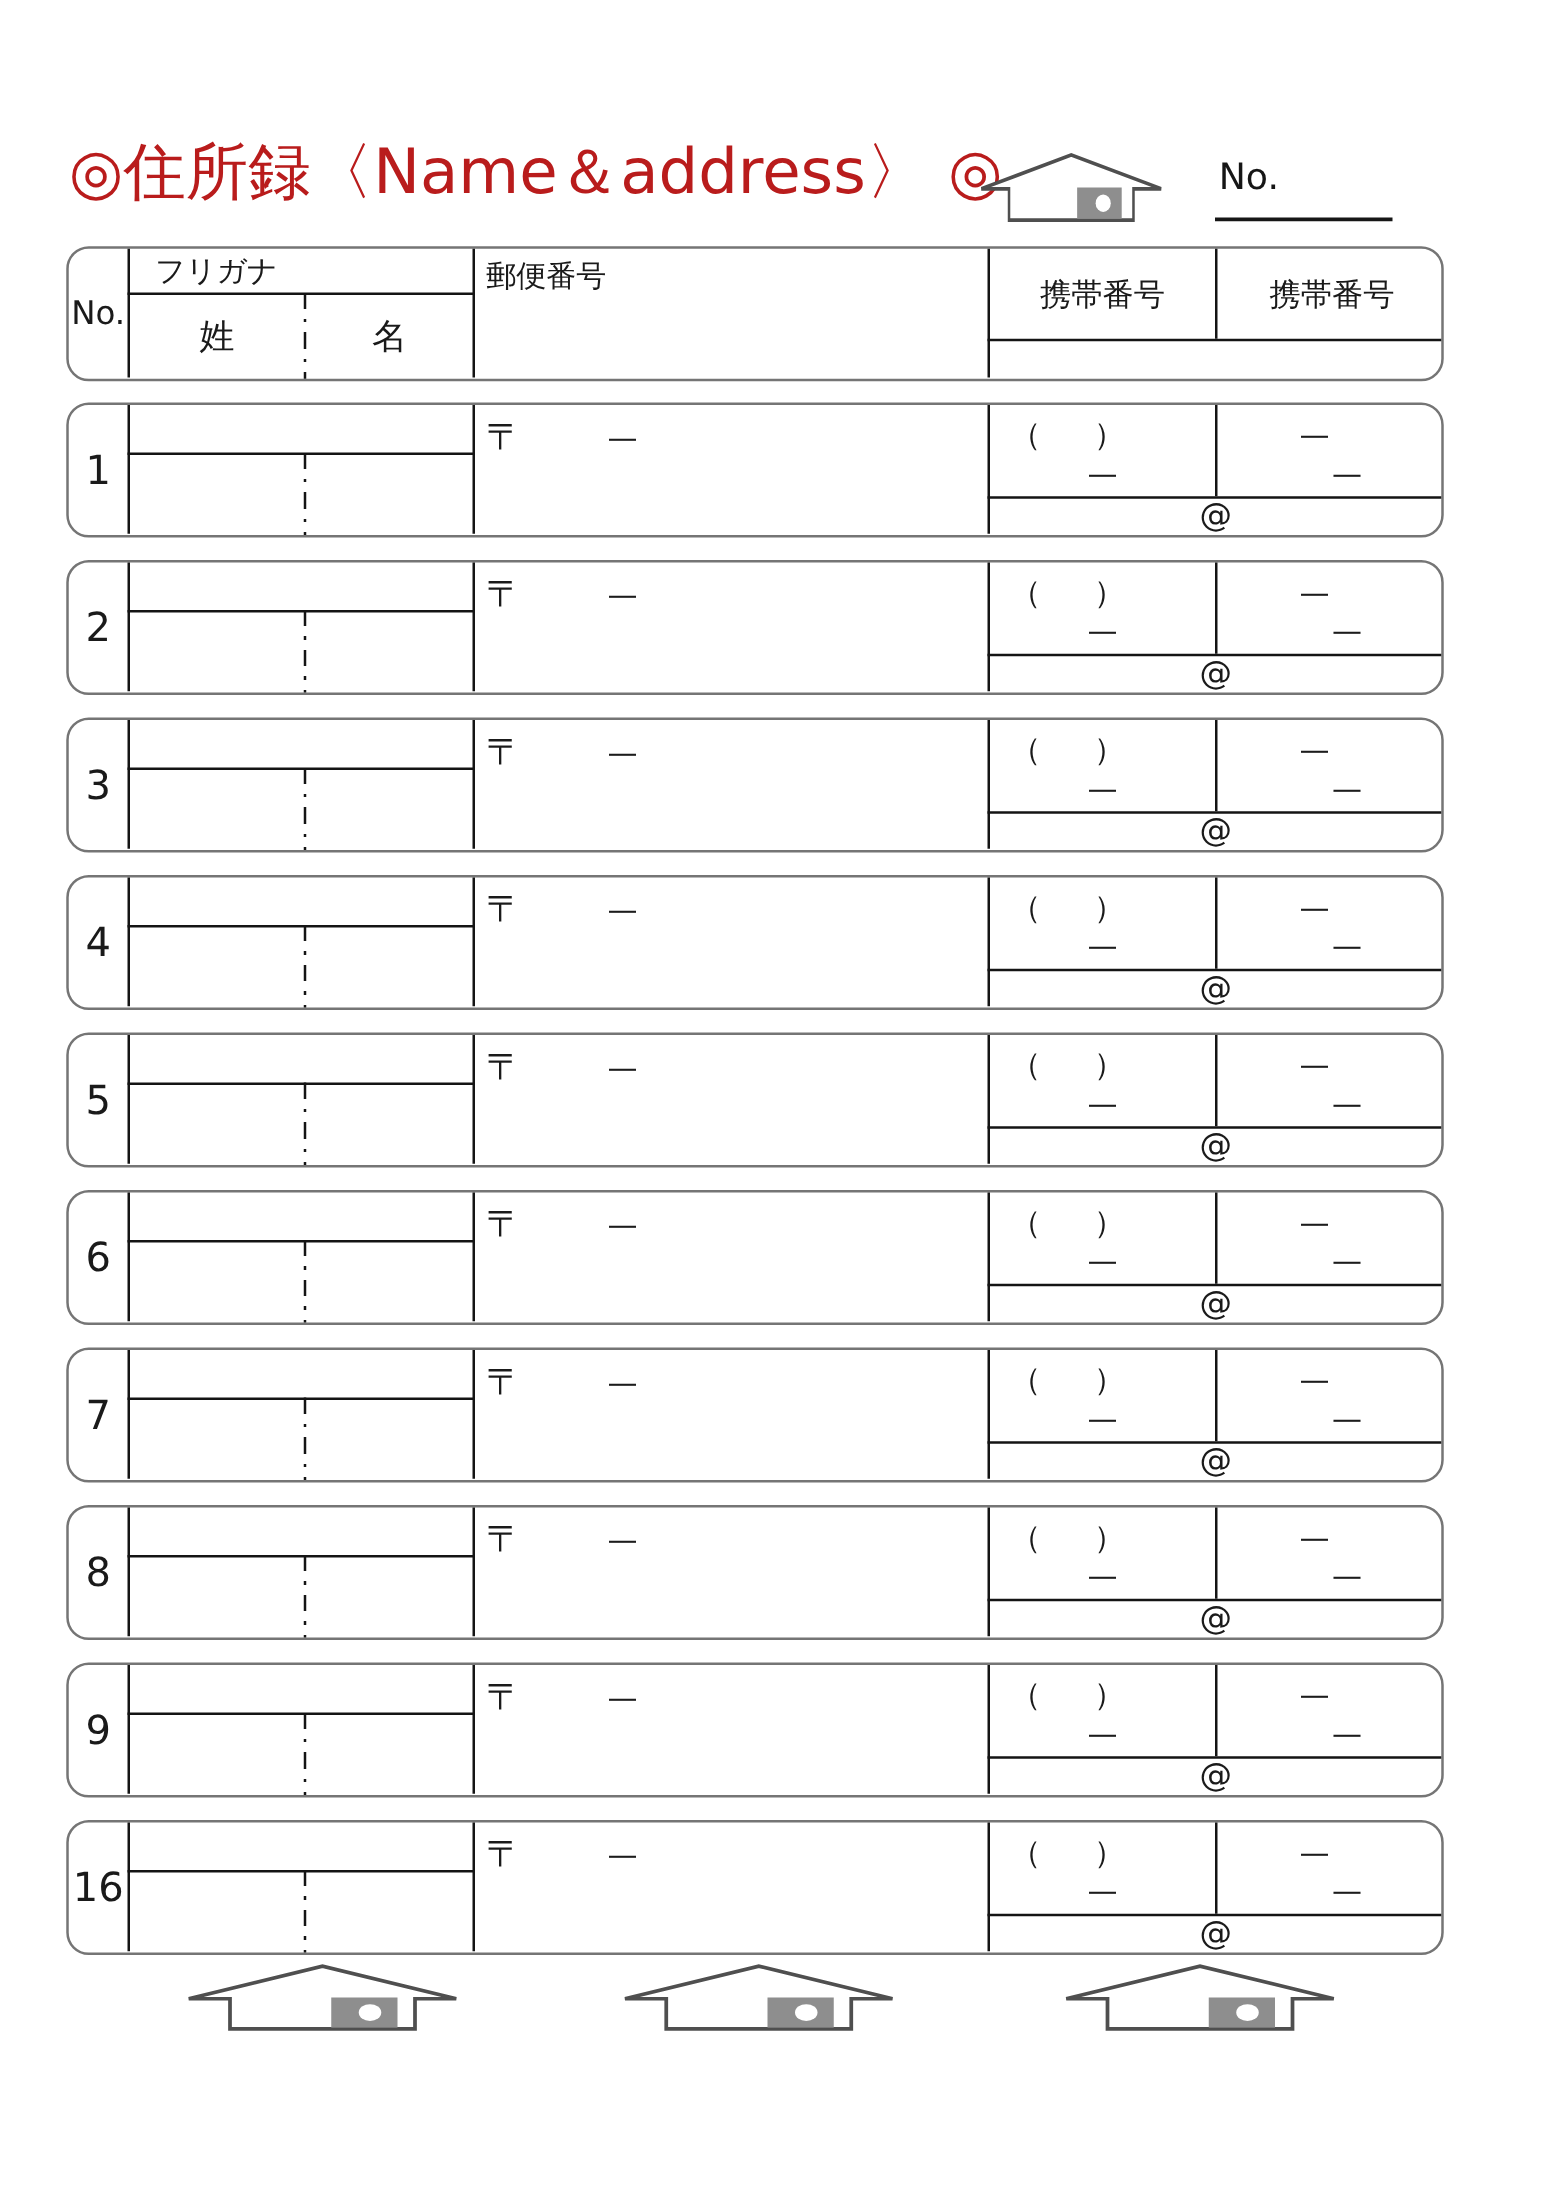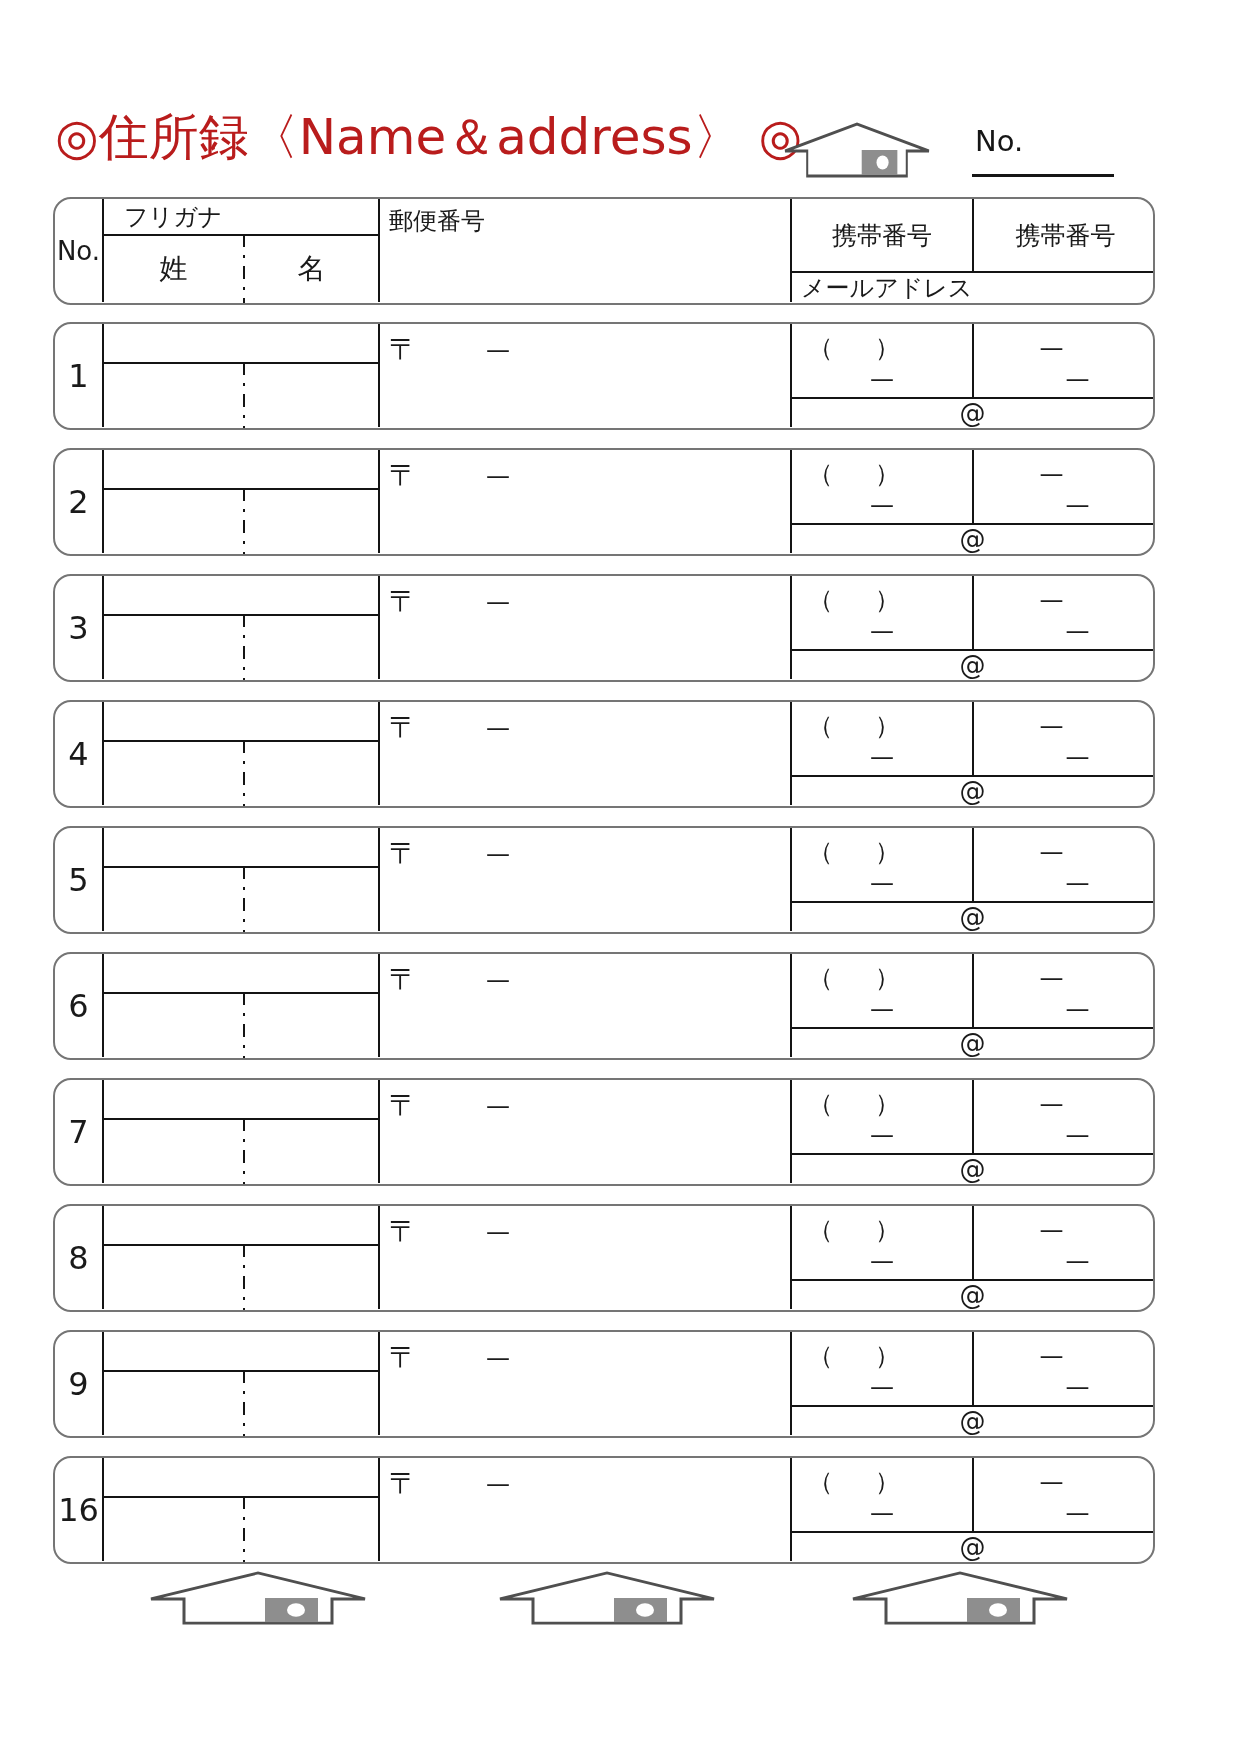--- a/index.html
+++ b/index.html
@@ -97,21 +97,20 @@
 
     <div class="cell c-center h-no">No.</div>
     <div class="cell h-furigana">フリガナ</div>
     <div class="cell c-center h-sei">姓</div>
     <div class="cell c-center h-mei">名</div>
     <div class="cell h-addr">
       <div>郵便番号</div>
     </div>
     <div class="cell c-center h-phone">携帯番号</div>
     <div class="cell c-center h-mobile">携帯番号</div>
-    <div class="cell h-mail">メールアドレス</div>
   </div>
 
   <div id="rows">
   <div class="block" style="top: 322px;">
     <div class="vl" style="left:47px; height:103px"></div>
     <div class="vl" style="left:323px; height:103px"></div>
     <div class="vl" style="left:735px; height:103px"></div>
     <div class="vl" style="left:917px; height:73px"></div>
     <div class="hl" style="left:47px; top:38px; width:278px"></div>
     <div class="hl" style="left:735px; top:73px; right:0"></div>

